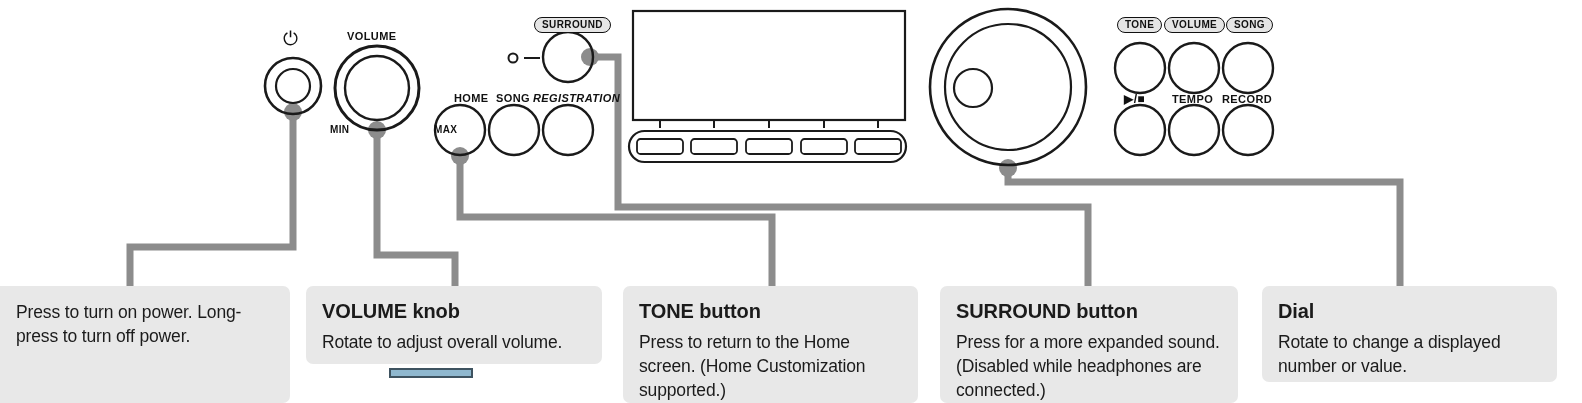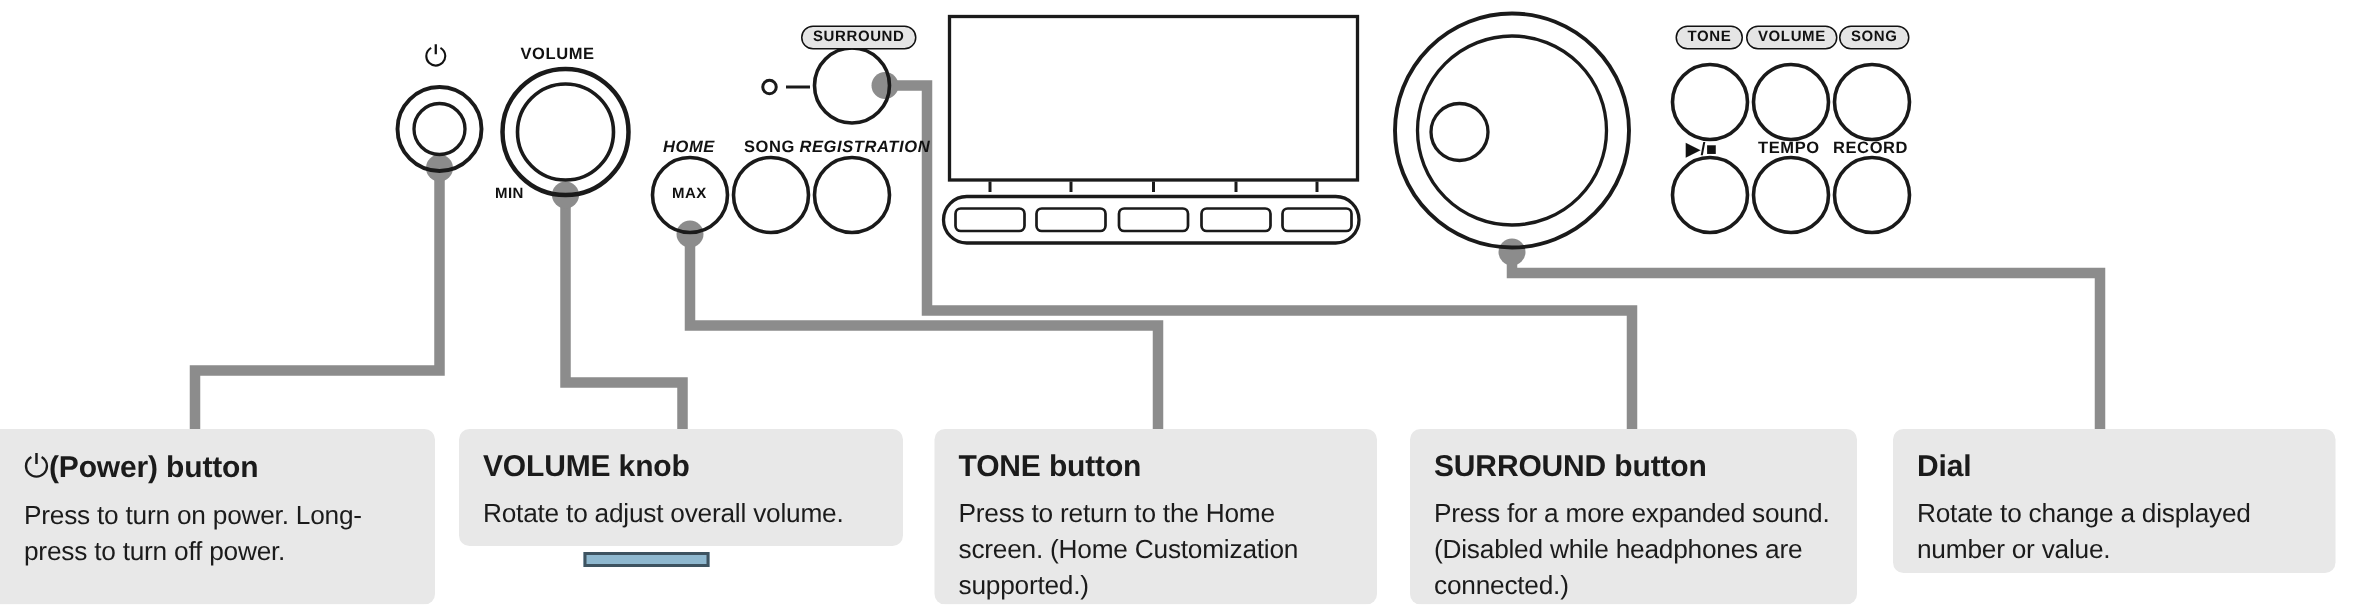--- a/index.html
+++ b/index.html
@@ -189,38 +189,37 @@
       <circle cx="1140" cy="130" r="25"></circle>
       <circle cx="1194" cy="130" r="25"></circle>
       <circle cx="1248" cy="130" r="25"></circle>
     </g>
   </svg>
 
   <div class="panel-label" style="left:283px; top:28px; font-size:19px; font-weight:normal;">⏻</div>
 
   <div class="panel-label" style="left:347px; top:30px;">VOLUME</div>
   <div class="panel-label small" style="left:330px; top:124px;">MIN</div>
-  <div class="panel-label small" style="left:412px; top:124px;padding-left:36px;">MAX</div>
-
-  <div class="panel-label" style="left:442px; top:92px;font-style:italic;">HOME</div>
+  <div class="panel-label small" style="left:398px; top:124px;padding-left:36px;">MAX</div>
+
+  <div class="panel-label" style="left:454px; top:92px;">HOME</div>
   <div class="panel-label" style="left:496px; top:92px;">SONG</div>
   <div class="panel-label" style="left:533px; top:92px;font-style:italic;">REGISTRATION</div>
 
   <div class="pill-label" style="left:534px; top:17px;">SURROUND</div>
 
   <div class="pill-label" style="left:1117px; top:17px;">TONE</div>
   <div class="pill-label" style="left:1164px; top:17px;">VOLUME</div>
   <div class="pill-label" style="left:1226px; top:17px;">SONG</div>
 
   <div class="panel-label" style="left:1124px; top:92px; font-size:12px;">▶/■</div>
   <div class="panel-label" style="left:1172px; top:93px;">TEMPO</div>
   <div class="panel-label" style="left:1222px; top:93px;">RECORD</div>
 
   <div class="callout" id="callout-power">
-    <div class="callout-title"><span class="pwr-glyph">⏻</span><span>(Power) button</span></div>
     <div class="callout-body">Press to turn on power. Long-press to turn off power.</div>
   </div>
 
   <div class="callout" id="callout-volume">
     <div class="callout-title">VOLUME knob</div>
     <div class="callout-body">Rotate to adjust overall volume.</div>
   </div>
 
   <div class="callout" id="callout-home">
     <div class="callout-title">TONE button</div>

